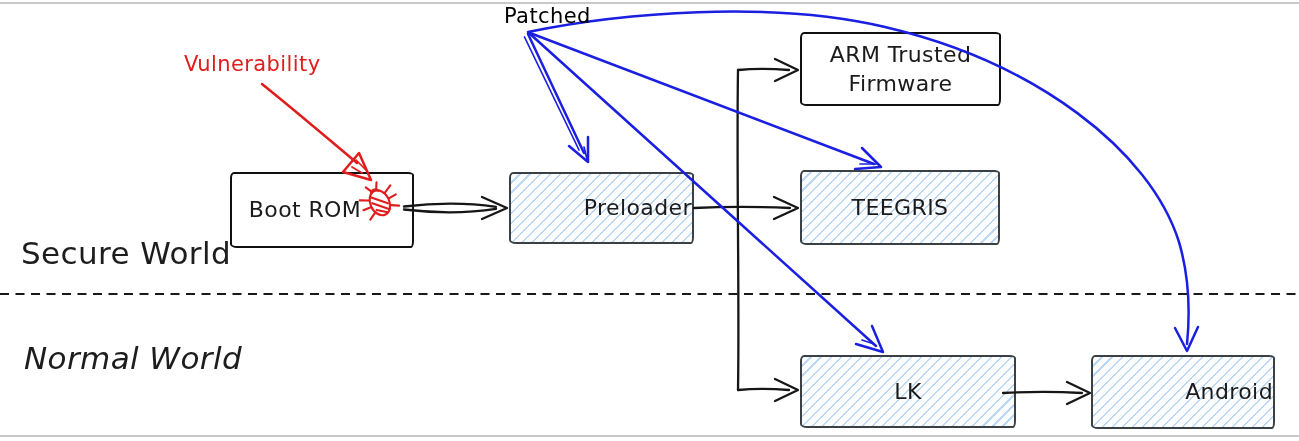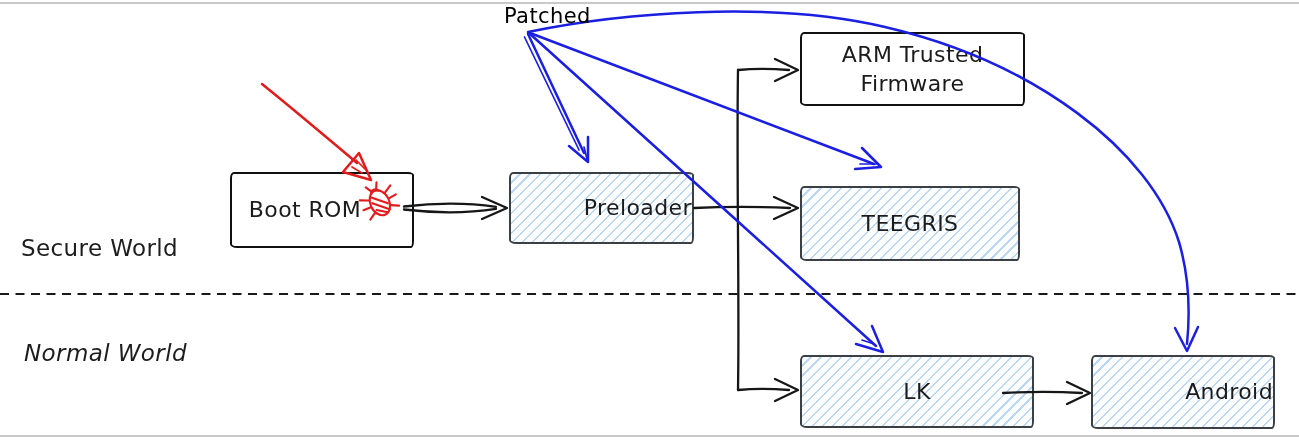--- a/index.html
+++ b/index.html
@@ -18,28 +18,28 @@
     border-radius:4px 6px 3px 7px / 6px 3px 7px 4px;
   }
   .box.hatched{
     border-color:#3b4045;
     background-color:#fdfeff;
     background-image:repeating-linear-gradient(135deg,rgba(255,255,255,0) 0px,rgba(255,255,255,0) 5.6px,#bcd7f3 5.6px,#bcd7f3 7.1px);
   }
   #box-boot-rom{left:218px;top:172px;width:184px;height:76px;margin-left:12px;}
   #box-boot-rom .box-label{padding-right:34px;}
   #box-preloader{left:509px;top:172px;width:185px;height:72px;justify-content:flex-end;}
-  #box-atf{left:800px;top:32px;width:225px;height:74px;padding:0 14px;}
-  #box-teegris{left:800px;top:170px;width:220px;height:75px;margin-top:16px;}
-  #box-lk{left:800px;top:355px;width:234px;height:73px;}
+  #box-atf{left:800px;top:32px;width:201px;height:74px;padding:0 14px;}
+  #box-teegris{left:800px;top:170px;width:200px;height:75px;}
+  #box-lk{left:800px;top:355px;width:216px;height:73px;}
   #box-android{left:1091px;top:355px;width:184px;height:74px;justify-content:flex-end;}
   .floating-label{position:absolute;z-index:6;font-size:21px;letter-spacing:0.4px;white-space:nowrap;}
   #label-vulnerability{left:184px;top:52px;color:#e11c1c;}
   #label-patched{left:504px;top:4px;color:#000000;}
-  .region-label{position:absolute;z-index:3;font-size:23px;color:#1d1d1d;letter-spacing:0.4px;white-space:nowrap;}
+  .region-label{position:absolute;z-index:3;font-size:31px;color:#1d1d1d;letter-spacing:0.4px;white-space:nowrap;}
   #label-secure{left:21px;top:235px;}
   #label-normal{left:24px;top:340px;font-style:italic;}
   #bug{position:absolute;left:356px;top:174px;z-index:7;}
 </style>
 </head>
 <body>
 
 <div id="canvas">
 
   <div id="frame-top" class="frame-line"></div>
@@ -57,20 +57,21 @@
   <div class="box hatched" id="box-teegris">
     <span class="box-label">TEEGRIS</span>
   </div>
   <div class="box hatched" id="box-lk">
     <span class="box-label">LK</span>
   </div>
   <div class="box hatched" id="box-android">
     <span class="box-label">Android</span>
   </div>
 
+  <div class="floating-label" id="label-vulnerability">Vulnerability</div>
   <div class="floating-label" id="label-patched">Patched</div>
   <div class="region-label" id="label-secure">Secure World</div>
   <div class="region-label" id="label-normal">Normal World</div>
 
   <div id="bug">
     <svg width="46" height="50" viewBox="0 0 46 50">
       <g stroke="#e11c1c" fill="none" stroke-width="2.1" stroke-linecap="round" transform="rotate(-26 23 27)">
         <ellipse cx="23" cy="29" rx="9.5" ry="13"></ellipse>
         <path d="M17,20 L30,33 M16,26 L29,39 M17,34 L26,41"></path>
         <path d="M19,17.5 C20,13.5 26,13.5 27,17.5"></path>

